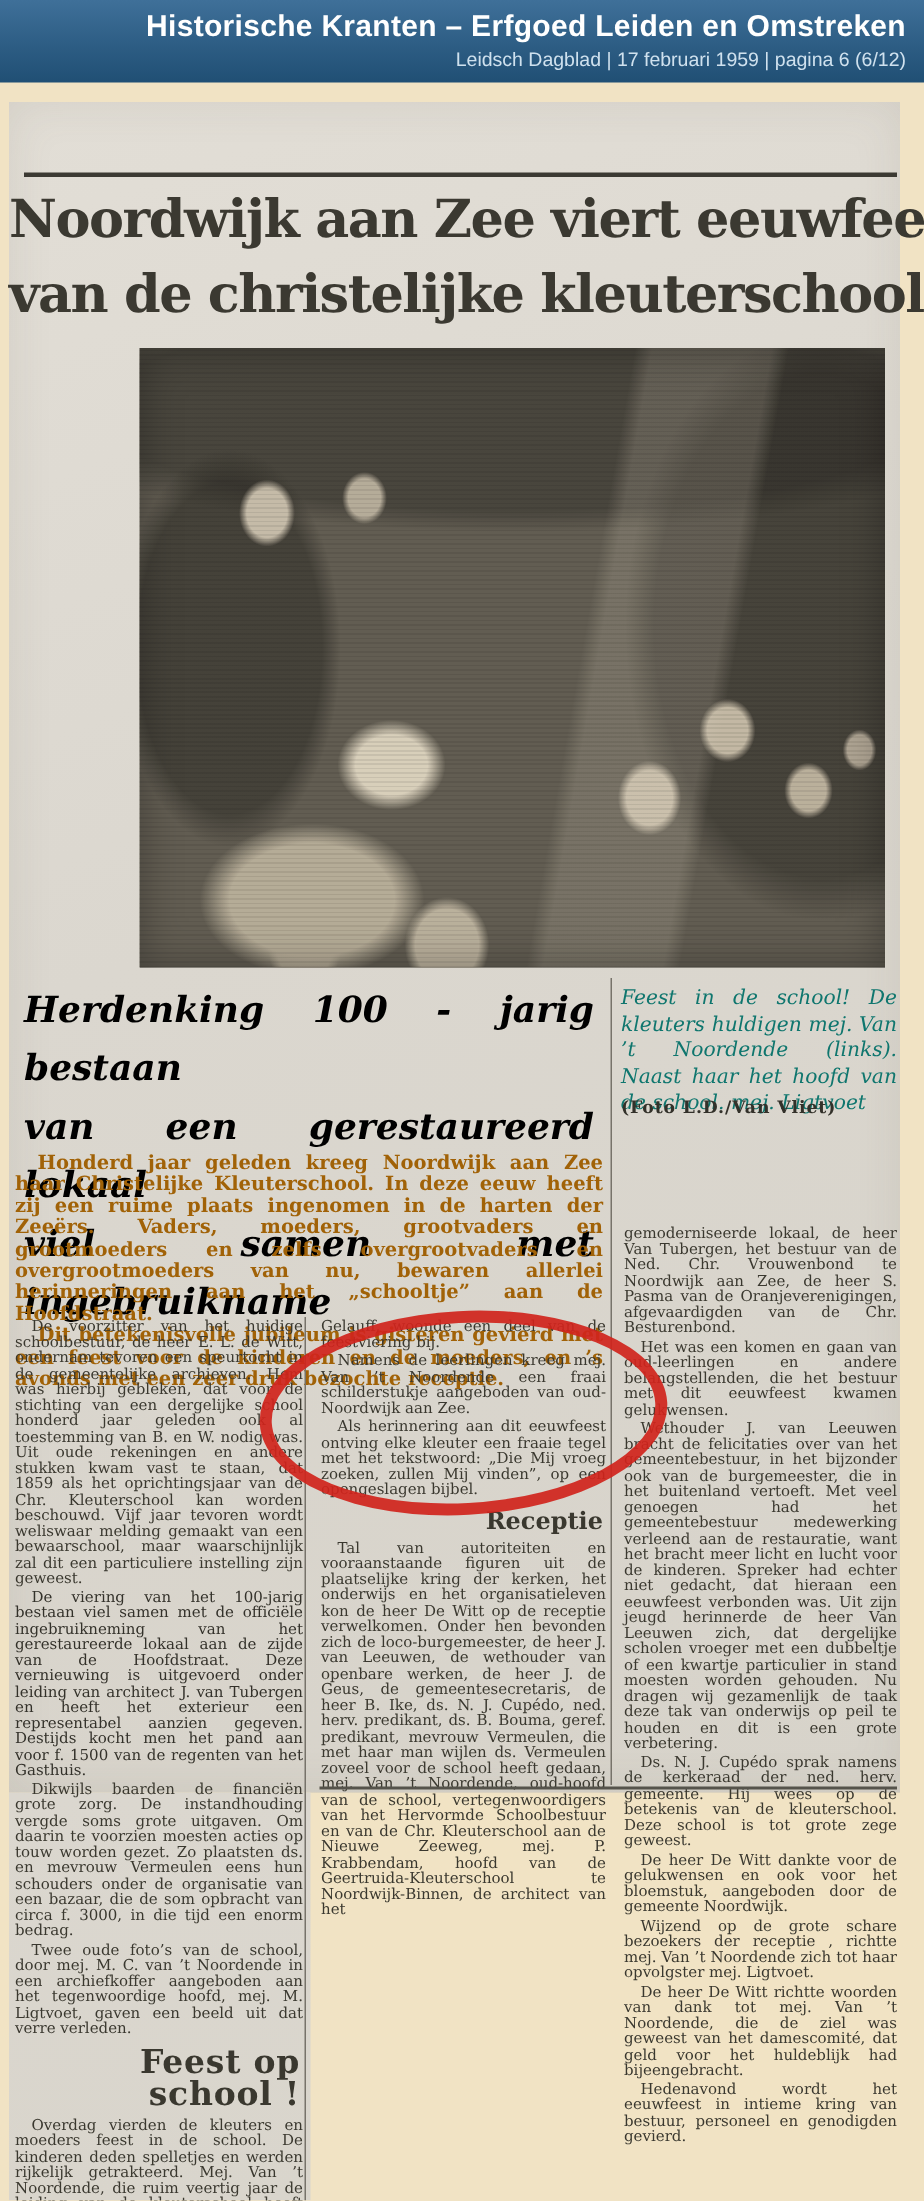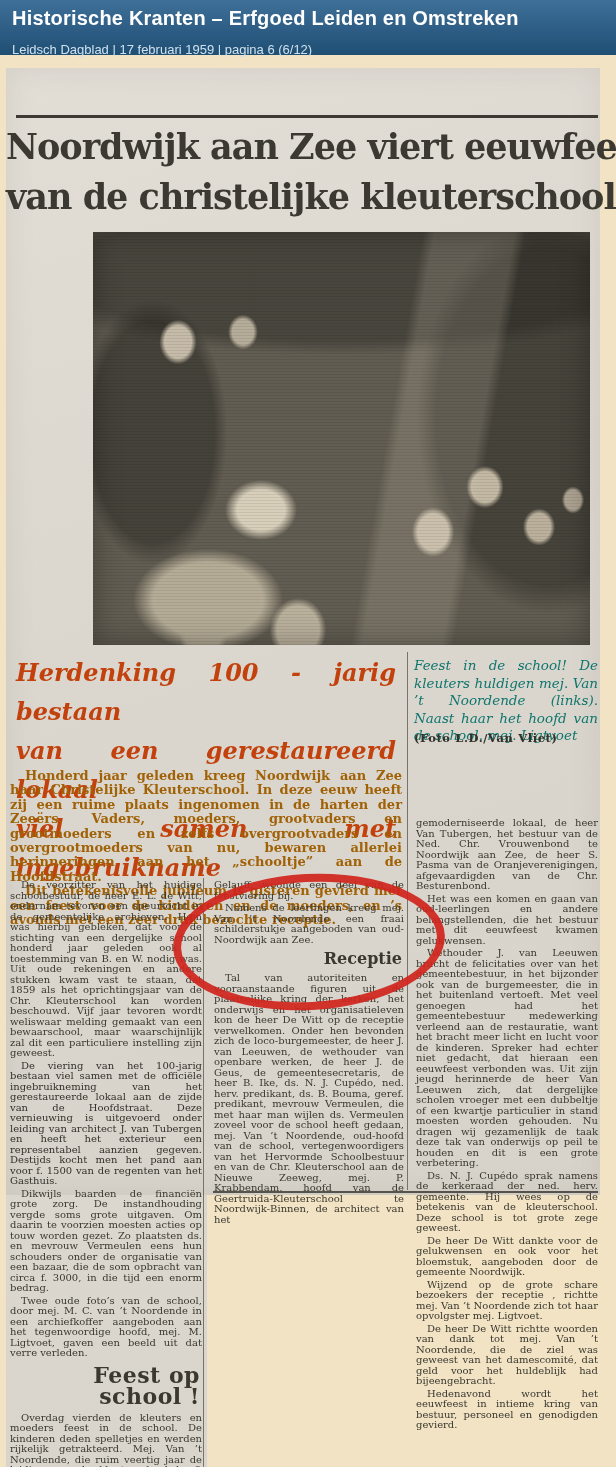--- a/index.html
+++ b/index.html
@@ -6,23 +6,24 @@
   body{
     width:616px;height:1467px;position:relative;overflow:hidden;
     background:#f1e3c4;font-family:"DejaVu Serif", serif;
   }
   
   .site-header{
     position:absolute;left:0;top:0;width:616px;height:55px;
     background:linear-gradient(180deg,#3f7099 0%,#2d5d84 55%,#204f74 100%);
     box-sizing:border-box;padding:6px 12px 0 12px;
     font-family:"Liberation Sans", sans-serif;
+    text-align:right;
   }
   .site-title{color:#ffffff;font-size:20px;font-weight:bold;letter-spacing:.2px;line-height:24px;}
-  .issue-line{color:#cfe1ee;font-size:13px;line-height:17px;margin-top:11px;}
+  .issue-line{color:#cfe1ee;font-size:13px;line-height:17px;margin-top:1px;}
   
   .paper-main{
     position:absolute;left:6px;top:68px;width:594px;height:1127px;
     background:linear-gradient(160deg,#e2ded6 0%,#dbd7cf 45%,#d7d3ca 100%);
     box-shadow:inset 0 0 30px rgba(110,100,80,.12);
   }
   .paper-strip{
     position:absolute;left:6px;top:1195px;width:201px;height:272px;
     background:linear-gradient(180deg,#dbd7cf,#d9d5cc);
   }
@@ -50,21 +51,21 @@
       radial-gradient(44px 50px at 205px 398px, #b7af9d 0 48%, rgba(0,0,0,0) 64%),
       radial-gradient(38px 44px at 110px 400px, #a29a89 0 48%, rgba(0,0,0,0) 64%),
       radial-gradient(160px 240px at 455px 185px, rgba(32,30,25,.45) 0 70%, rgba(0,0,0,0) 82%),
       radial-gradient(95px 170px at 60px 200px, rgba(35,33,28,.50) 0 65%, rgba(0,0,0,0) 78%),
       radial-gradient(400px 95px at 250px 42px, rgba(40,38,33,.48) 0 70%, rgba(0,0,0,0) 85%);
     box-shadow:inset 0 0 28px rgba(0,0,0,.35);
     filter:sepia(.12) contrast(.95);
   }
   .subhead{
     position:absolute;left:10px;top:585px;width:380px;
-    font-style:italic;font-weight:bold;color:#c2410c;
+    font-style:italic;font-weight:bold;color:#000000;
     font-size:24px;line-height:39px;
   }
   .subhead div{text-align:justify;text-align-last:justify;}
   .caption{
     position:absolute;left:408px;top:589px;width:184px;
     font-style:italic;font-size:13.5px;line-height:17.5px;color:#0f766e;text-align:justify;
   }
   .credit{
     position:absolute;left:408px;top:663px;width:184px;
     font-size:11.5px;font-weight:bold;letter-spacing:.6px;color:#33312a;text-align:left;
@@ -140,20 +141,21 @@
     <p>Dikwijls baarden de financiën grote zorg. De instandhouding vergde soms grote uitgaven. Om daarin te voorzien moesten acties op touw worden gezet. Zo plaatsten ds. en mevrouw Vermeulen eens hun schouders onder de organisatie van een bazaar, die de som opbracht van circa f. 3000, in die tijd een enorm bedrag.</p>
     <p>Twee oude foto’s van de school, door mej. M. C. van ’t Noordende in een archiefkoffer aangeboden aan het tegenwoordige hoofd, mej. M. Ligtvoet, gaven een beeld uit dat verre verleden.</p>
     <p class="sec-heading feest-heading">Feest op school !</p>
     <p>Overdag vierden de kleuters en moeders feest in de school. De kinderen deden spelletjes en werden rijkelijk getrakteerd. Mej. Van ’t Noordende, die ruim veertig jaar de leiding van de kleuterschool heeft gedragen, hield de moeders bezig — net als vroeger!</p>
 
   </div>
 
   <div class="col col-mid">
     <p class="no-indent">Gelauff, woonde een deel van de feestviering bij.</p>
     <p>Namens de leerlingen kreeg mej. Van ’t Noordende een fraai schilderstukje aangeboden van oud-Noordwijk aan Zee.</p>
+    <p>Als herinnering aan dit eeuwfeest ontving elke kleuter een fraaie tegel met het tekstwoord: „Die Mij vroeg zoeken, zullen Mij vinden”, op een opengeslagen bijbel.</p>
     <p class="sec-heading receptie-heading">Receptie</p>
     <p>Tal van autoriteiten en vooraanstaande figuren uit de plaatselijke kring der kerken, het onderwijs en het organisatieleven kon de heer De Witt op de receptie verwelkomen. Onder hen bevonden zich de loco-burgemeester, de heer J. van Leeuwen, de wethouder van openbare werken, de heer J. de Geus, de gemeentesecretaris, de heer B. Ike, ds. N. J. Cupédo, ned. herv. predikant, ds. B. Bouma, geref. predikant, mevrouw Vermeulen, die met haar man wijlen ds. Vermeulen zoveel voor de school heeft gedaan, mej. Van ’t Noordende, oud-hoofd van de school, vertegenwoordigers van het Hervormde Schoolbestuur en van de Chr. Kleuterschool aan de Nieuwe Zeeweg, mej. P. Krabbendam, hoofd van de Geertruida-Kleuterschool te Noordwijk-Binnen, de architect van het</p>
   </div>
 
   <div class="col col-right">
     <p class="no-indent">gemoderniseerde lokaal, de heer Van Tubergen, het bestuur van de Ned. Chr. Vrouwenbond te Noordwijk aan Zee, de heer S. Pasma van de Oranjeverenigingen, afgevaardigden van de Chr. Besturenbond.</p>
     <p>Het was een komen en gaan van oud-leerlingen en andere belangstellenden, die het bestuur met dit eeuwfeest kwamen gelukwensen.</p>
     <p>Wethouder J. van Leeuwen bracht de felicitaties over van het gemeentebestuur, in het bijzonder ook van de burgemeester, die in het buitenland vertoeft. Met veel genoegen had het gemeentebestuur medewerking verleend aan de restauratie, want het bracht meer licht en lucht voor de kinderen. Spreker had echter niet gedacht, dat hieraan een eeuwfeest verbonden was. Uit zijn jeugd herinnerde de heer Van Leeuwen zich, dat dergelijke scholen vroeger met een dubbeltje of een kwartje particulier in stand moesten worden gehouden. Nu dragen wij gezamenlijk de taak deze tak van onderwijs op peil te houden en dit is een grote verbetering.</p>
     <p>Ds. N. J. Cupédo sprak namens de kerkeraad der ned. herv. gemeente. Hij wees op de betekenis van de kleuterschool. Deze school is tot grote zege geweest.</p>
     <p>De heer De Witt dankte voor de gelukwensen en ook voor het bloemstuk, aangeboden door de gemeente Noordwijk.</p>

